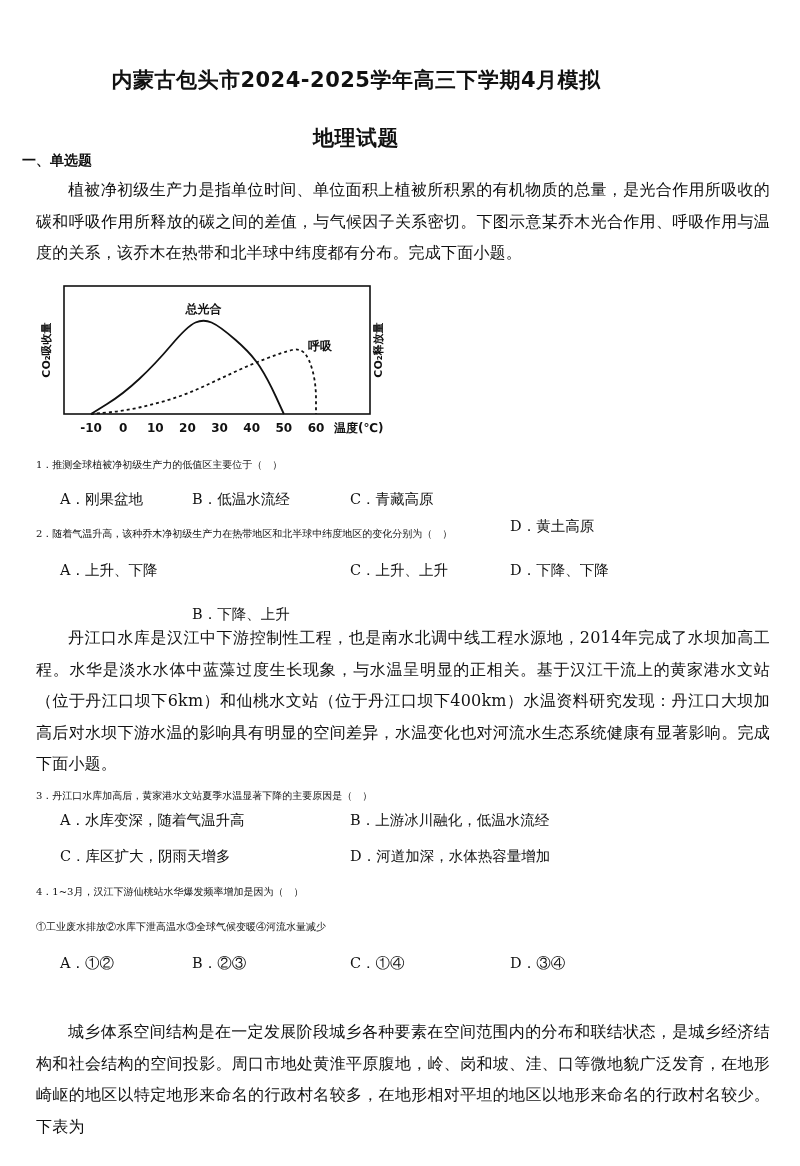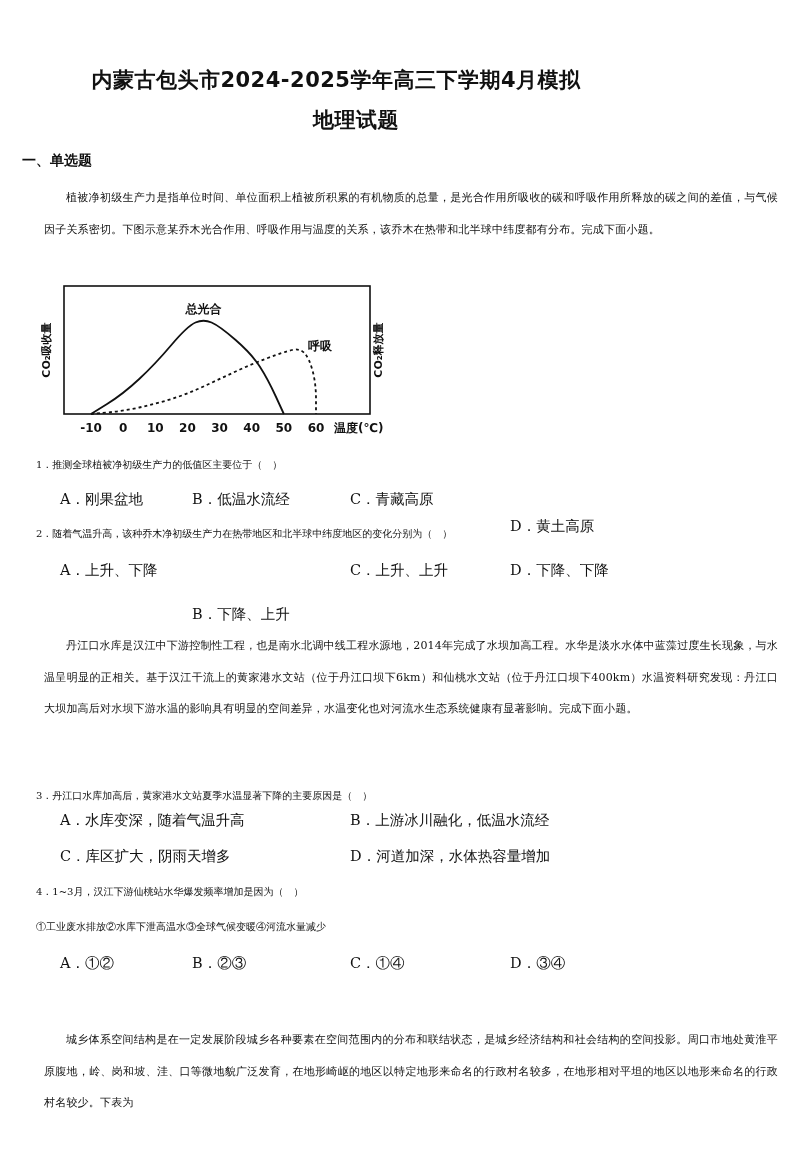--- a/index.html
+++ b/index.html
@@ -4,33 +4,33 @@
 <style>
   html, body { margin: 0; padding: 0; background: #ffffff; }
   body {
     width: 800px; height: 1166px; position: relative; overflow: hidden;
     font-family: "DejaVu Serif", "Liberation Serif", serif;
     color: #111111;
   }
   .title {
     position: absolute; left: 0; width: 672px; text-align: center;
     font-family: "DejaVu Sans", "Liberation Sans", sans-serif;
-    font-weight: bold; font-size: 21px; letter-spacing: 0.5px;
+    font-weight: bold; font-size: 21px; letter-spacing: 0.5px; padding-left: 20px;
   }
   .t1 { top: 66px; }
-  .t2 { top: 106px; margin-left: 20px; }
+  .t2 { top: 124px; }
   .section {
     position: absolute; left: 22px; top: 152px;
     font-family: "DejaVu Sans", "Liberation Sans", sans-serif;
     font-weight: bold; font-size: 14px;
   }
   .para {
     position: absolute; left: 36px; width: 734px;
-    font-size: 11px; line-height: 31.5px; text-align: justify;
-    text-indent: 2em; margin: 8px; letter-spacing: 0.2px;
+    font-size: 16px; line-height: 31.5px; text-align: justify;
+    text-indent: 2em; margin: 0; letter-spacing: 0.2px;
   }
   .line {
     position: absolute; left: 36px; font-size: 10px; line-height: 20px; white-space: nowrap;
   }
   .opt { position: absolute; font-size: 14.5px; line-height: 20px; white-space: nowrap; text-align: right; }
   .chart { position: absolute; left: 36px; top: 280px; width: 370px; height: 160px; }
   .chart svg text { font-family: "DejaVu Sans", "Liberation Sans", sans-serif; fill: #111; }
 </style>
 </head>
 <body>

